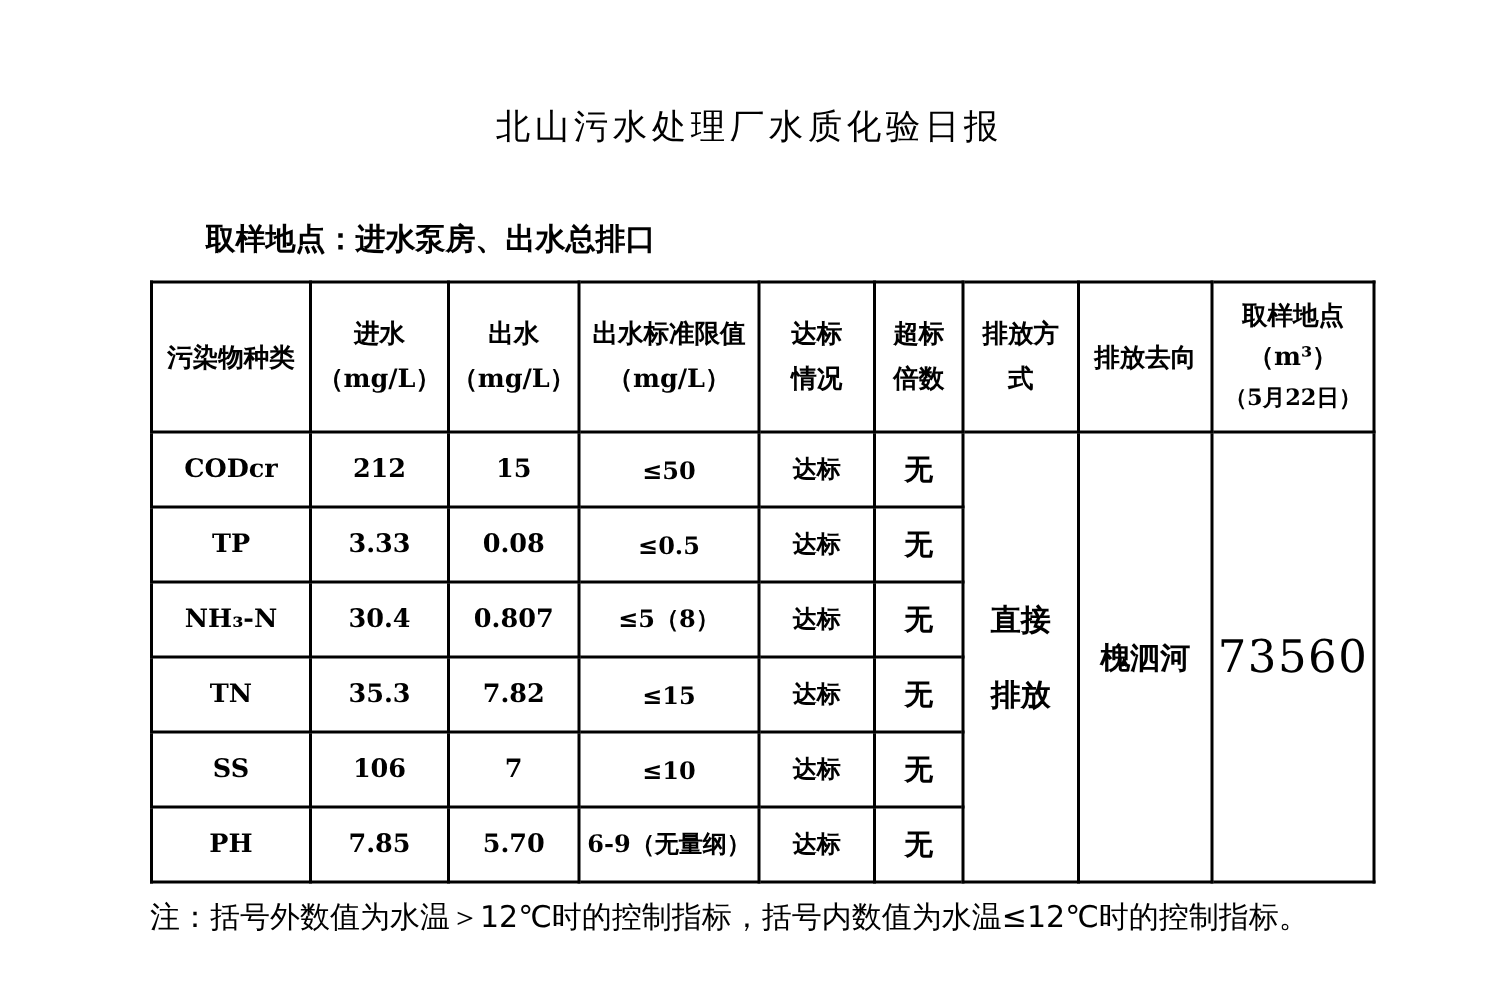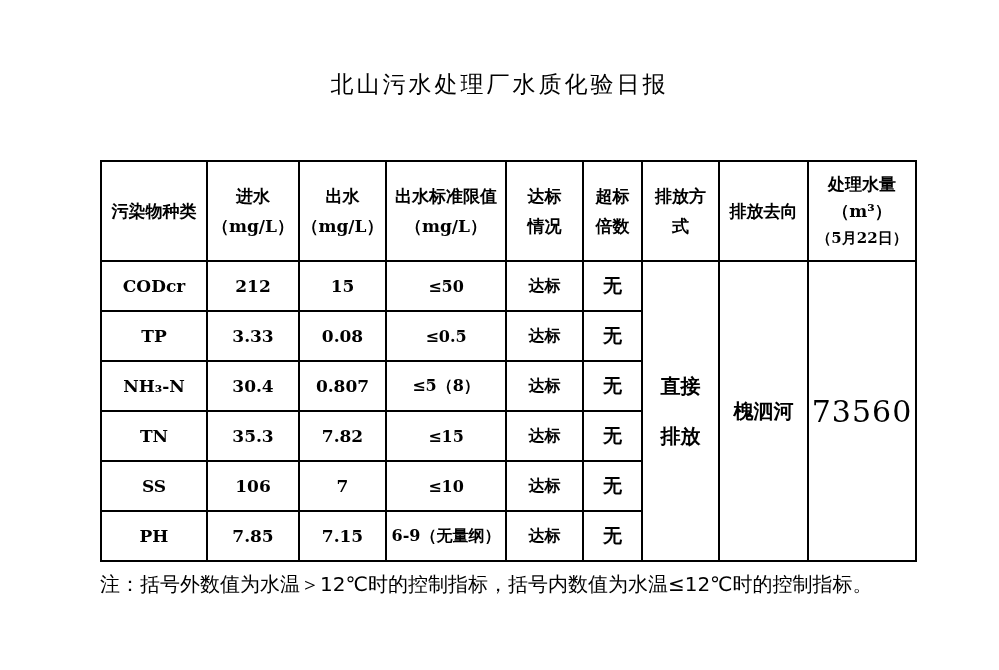--- a/index.html
+++ b/index.html
@@ -85,20 +85,21 @@
   }
 </style>
 </head>
 <body>
 
 <div class="page">
 
   <h1 class="title">北山污水处理厂水质化验日报</h1>
 
   <div class="meta-row">
+    <span>取样地点：进水泵房、出水总排口</span>
   </div>
 
   <table class="report">
     <colgroup>
       <col style="width:106px">
         <col style="width:92px">
         <col style="width:87px">
       <col style="width:120px">
         <col style="width:77px">
         <col style="width:59px">
@@ -128,21 +129,21 @@
         <th class="hdr-exceed">
           <div class="hline">超标</div>
           <div class="hline">倍数</div>
         </th>
         <th>
           <div class="hline">排放方</div>
           <div class="hline">式</div>
         </th>
         <th>排放去向</th>
         <th class="hdr-volume">
-          <div class="hline">处理水量</div>
+          <div class="hline">取样地点</div>
           <div class="hline">（m³）</div>
           <div class="hline small">（5月22日）</div>
         </th>
       </tr>
     </thead>
     <tbody>
       <tr class="datarow">
         <td class="c-pollutant">CODcr</td>
         <td class="c-influent">212</td>
         <td class="c-effluent">15</td>
@@ -184,21 +185,21 @@
         <td class="c-pollutant">SS</td>
         <td class="c-influent">106</td>
         <td class="c-effluent">7</td>
         <td class="c-limit">≤10</td>
         <td class="c-status">达标</td>
         <td class="c-exceed">无</td>
       </tr>
       <tr class="datarow">
         <td class="c-pollutant">PH</td>
         <td class="c-influent">7.85</td>
-        <td class="c-effluent">7.15</td>
+        <td class="c-effluent">5.70</td>
         <td class="c-limit">6-9（无量纲）</td>
         <td class="c-status">达标</td>
         <td class="c-exceed">无</td>
       </tr>
     </tbody>
   </table>
 
   <p class="note">注：括号外数值为水温＞12℃时的控制指标，括号内数值为水温≤12℃时的控制指标。</p>
 
 </div>

